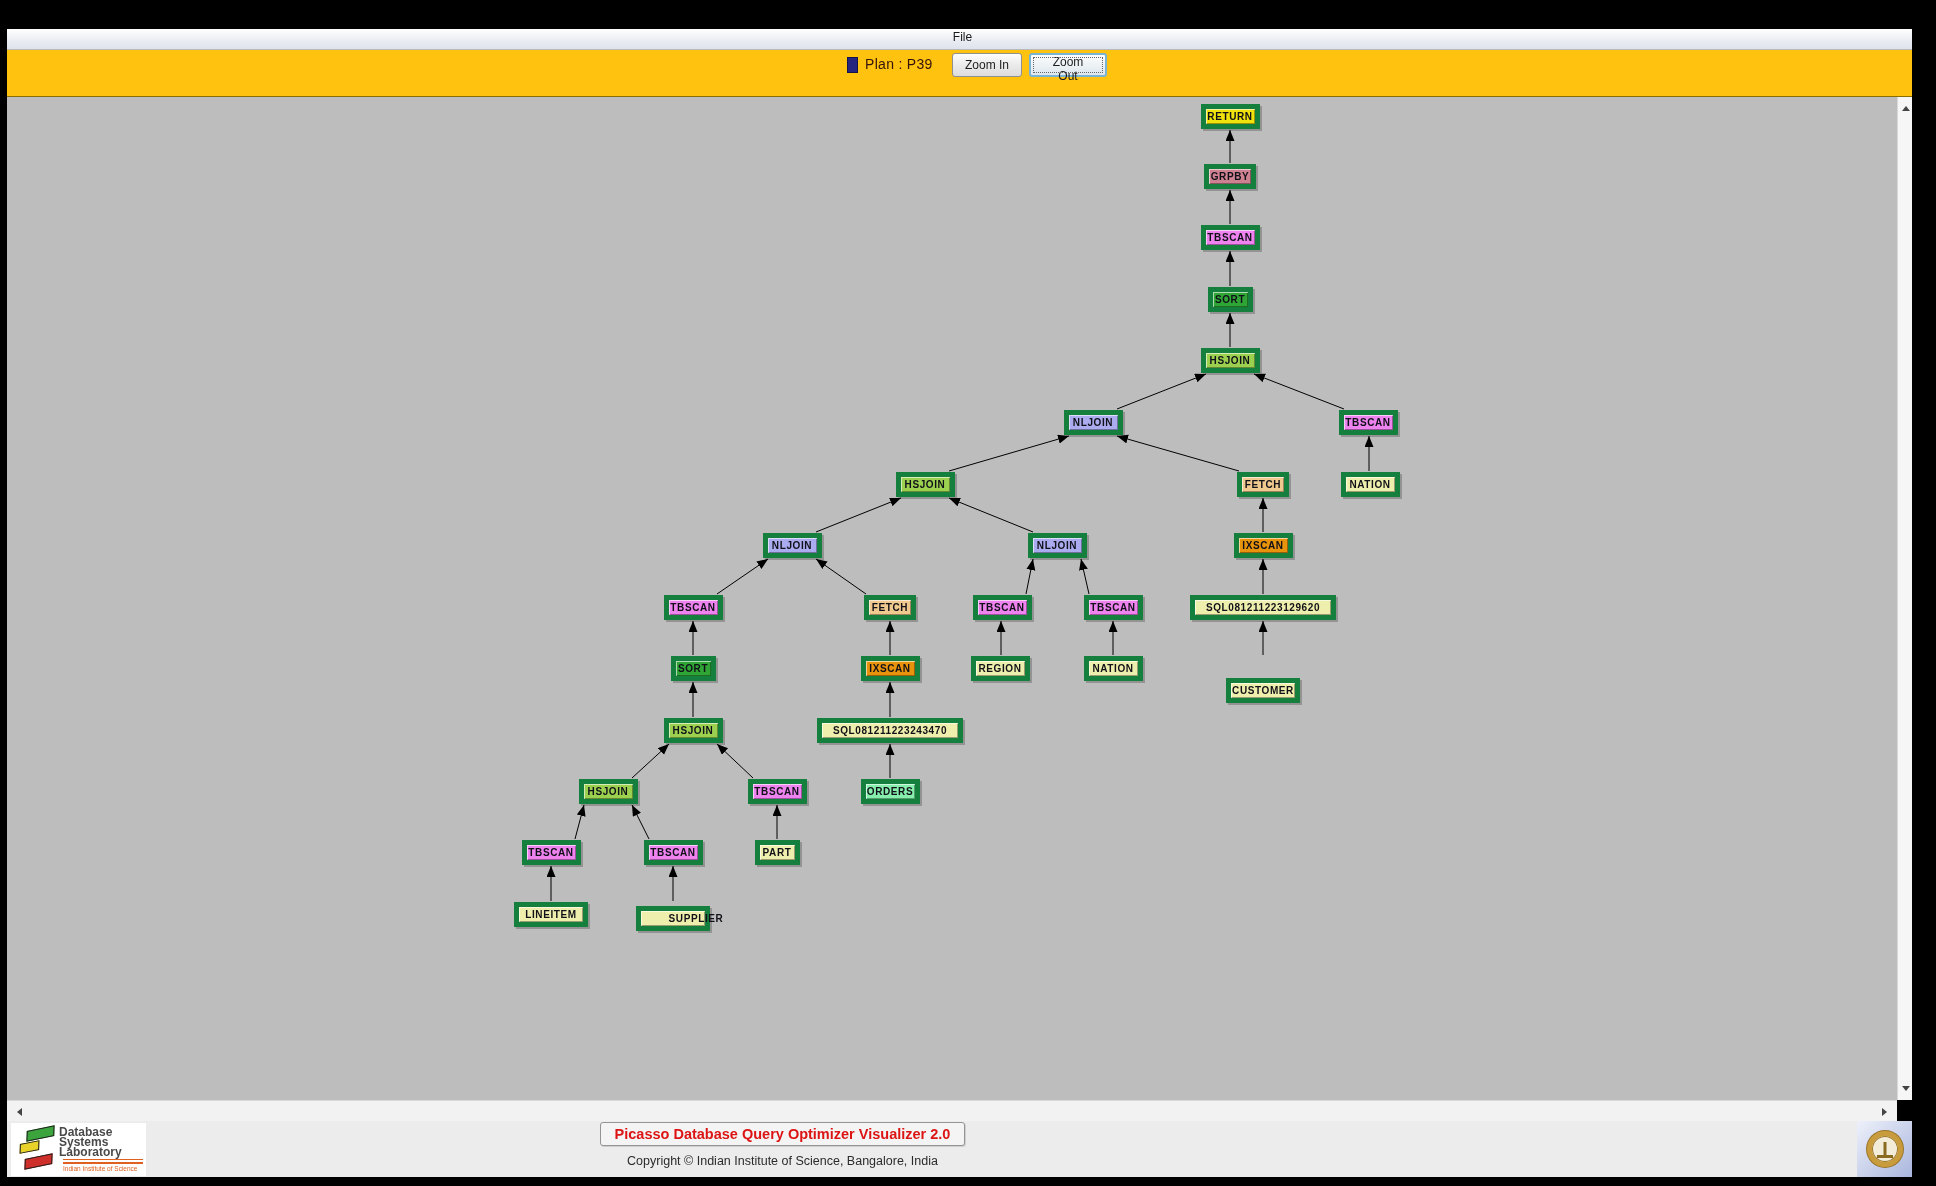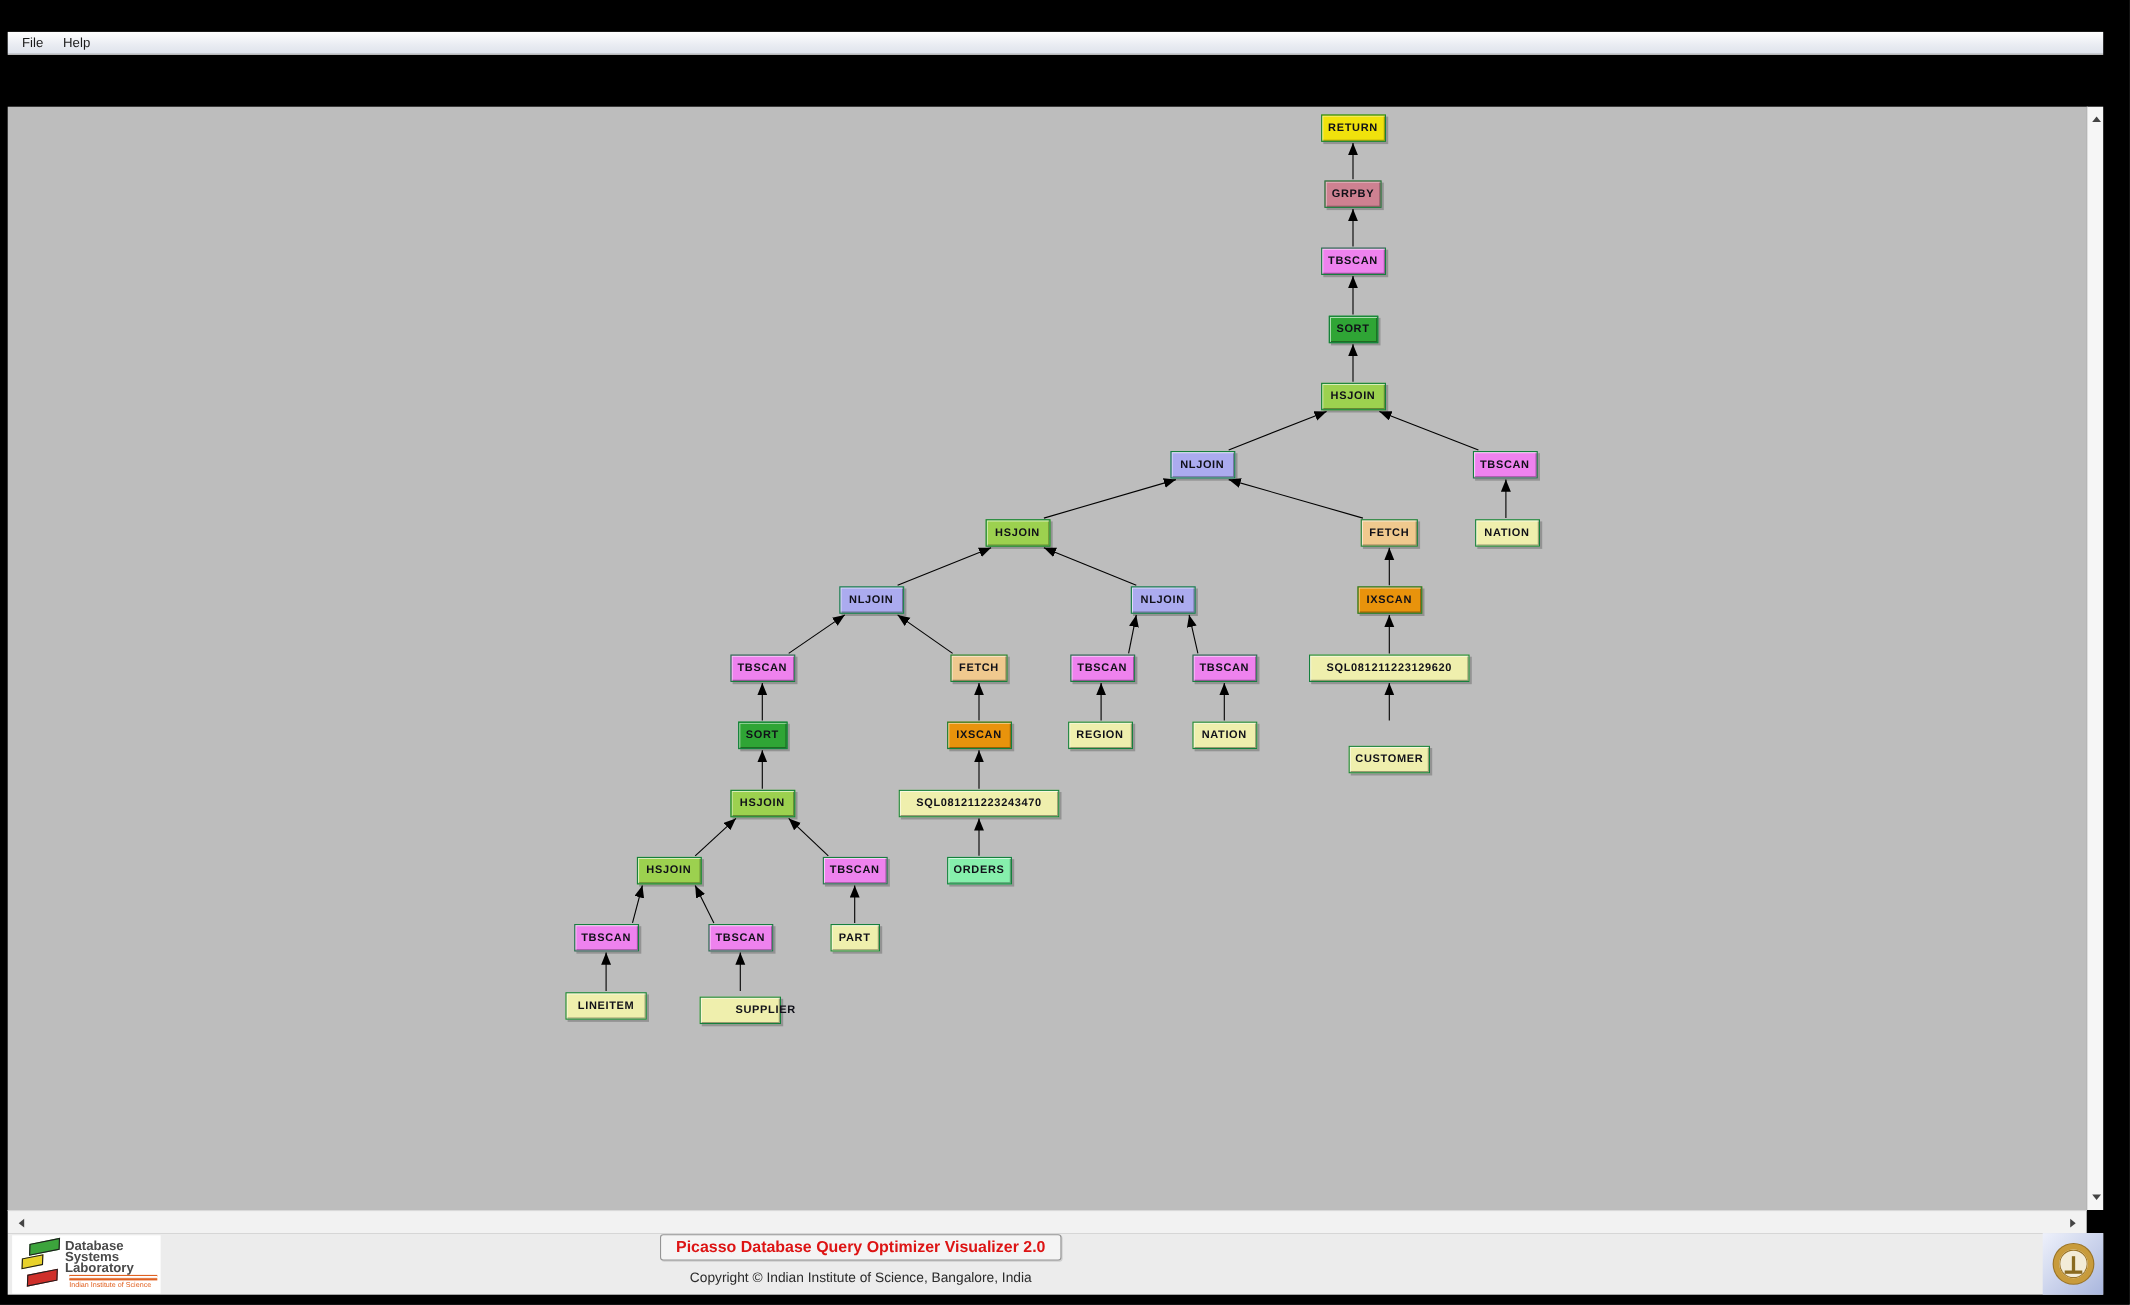--- a/index.html
+++ b/index.html
@@ -2,41 +2,41 @@
 <html><head>
 <meta charset="utf-8">
 <style>
   html,body{margin:0;padding:0;background:#000;}
   *{box-sizing:border-box;font-family:"Liberation Sans",sans-serif;}
   #screen{position:relative;width:1936px;height:1186px;background:#000;overflow:hidden;}
 
   
   .menubar{position:absolute;left:7px;top:29px;width:1905px;height:21px;
     background:linear-gradient(#ffffff,#e9ecf2 60%,#dfe3ec);border-bottom:1px solid #b9b9b9;
-    display:flex;align-items:center;padding-left:6px;gap:4px;}
+    display:flex;align-items:center;padding-left:6px;gap:4px;flex-direction:column;}
   .menu-item{font-size:12px;color:#1a1a1a;padding:1px 7px;cursor:default;}
 
   
   .toolbar{position:absolute;left:7px;top:50px;width:1905px;height:47px;
     background:#ffc20e;border-bottom:1px solid #8a6d00;}
   .plan-chip{position:absolute;left:840px;top:7px;width:11px;height:16px;background:#26267e;border:1px solid #14144a;}
   .plan-label{position:absolute;left:858px;top:6px;font-size:14px;color:#34120e;letter-spacing:0.3px;}
   .tb-btn{position:absolute;top:3px;height:24px;font-size:12px;color:#1d1d1d;
     background:linear-gradient(#fdfdfd,#ececec 45%,#dddddd);border:1px solid #8e8f8f;border-radius:3px;padding:0 12px;}
   .tb-btn.focused{border:2px solid #7ab3d4;outline:1px dotted #666;outline-offset:-5px;background:linear-gradient(#fdfdfd,#eef3f6 45%,#dfe8ee);}
   #zoom-in-btn{left:945px;width:70px;}
   #zoom-out-btn{left:1022px;width:78px;}
 
   
   .canvas{position:absolute;left:7px;top:97px;width:1890px;height:1003px;background:#bdbdbd;overflow:hidden;}
   #edges-svg{position:absolute;left:0;top:0;}
   #edges-svg line{stroke:#000;stroke-width:1;}
   .node{position:absolute;height:25px;display:flex;align-items:center;justify-content:center;
     font-size:10px;font-weight:bold;letter-spacing:0.6px;color:#101018;white-space:nowrap;
-    border:1px solid #15803d;
+    border:5px solid #15803d;
     box-shadow:inset 1px 1px 0 rgba(255,255,255,.6),inset -1px -1px 0 rgba(0,0,0,.35),2px 2px 0 rgba(0,0,0,.22);}
 
   
   .vscroll{position:absolute;left:1897px;top:97px;width:15px;height:1003px;background:#f6f6f6;border-left:1px solid #d9d9d9;}
   .hscroll{position:absolute;left:7px;top:1100px;width:1890px;height:21px;background:#f2f2f2;border-top:1px solid #d9d9d9;}
   .sb-arrow{position:absolute;width:0;height:0;}
   .arr-up{left:4px;top:9px;border-left:4px solid transparent;border-right:4px solid transparent;border-bottom:5px solid #444;}
   .arr-down{left:4px;bottom:9px;border-left:4px solid transparent;border-right:4px solid transparent;border-top:5px solid #444;}
   .arr-left{left:10px;top:7px;border-top:4px solid transparent;border-bottom:4px solid transparent;border-right:5px solid #444;}
   .arr-right{right:10px;top:7px;border-top:4px solid transparent;border-bottom:4px solid transparent;border-left:5px solid #444;}
@@ -64,20 +64,26 @@
 </head>
 <body>
 
 <div id="screen">
 
   <div class="menubar">
     <span class="menu-item">File</span>
     <span class="menu-item">Help</span>
   </div>
 
+  <div class="toolbar">
+    <span class="plan-chip"></span>
+    <span class="plan-label">Plan : P39</span>
+    <button class="tb-btn" id="zoom-in-btn">Zoom In</button>
+    <button class="tb-btn focused" id="zoom-out-btn">Zoom Out</button>
+  </div>
 
   <div class="canvas">
     <svg id="edges-svg" width="1890" height="1003">
       <defs>
         <marker id="arrowhead" markerUnits="userSpaceOnUse" markerWidth="12" markerHeight="10" refX="11" refY="4.5" orient="auto">
           <path d="M0,0 L11,4.5 L0,9 Z" fill="#000"></path>
         </marker>
       </defs>
     <line x1="1223" y1="66" x2="1223" y2="33" marker-end="url(#arrowhead)"></line>
         <line x1="1223" y1="127" x2="1223" y2="93" marker-end="url(#arrowhead)"></line>

